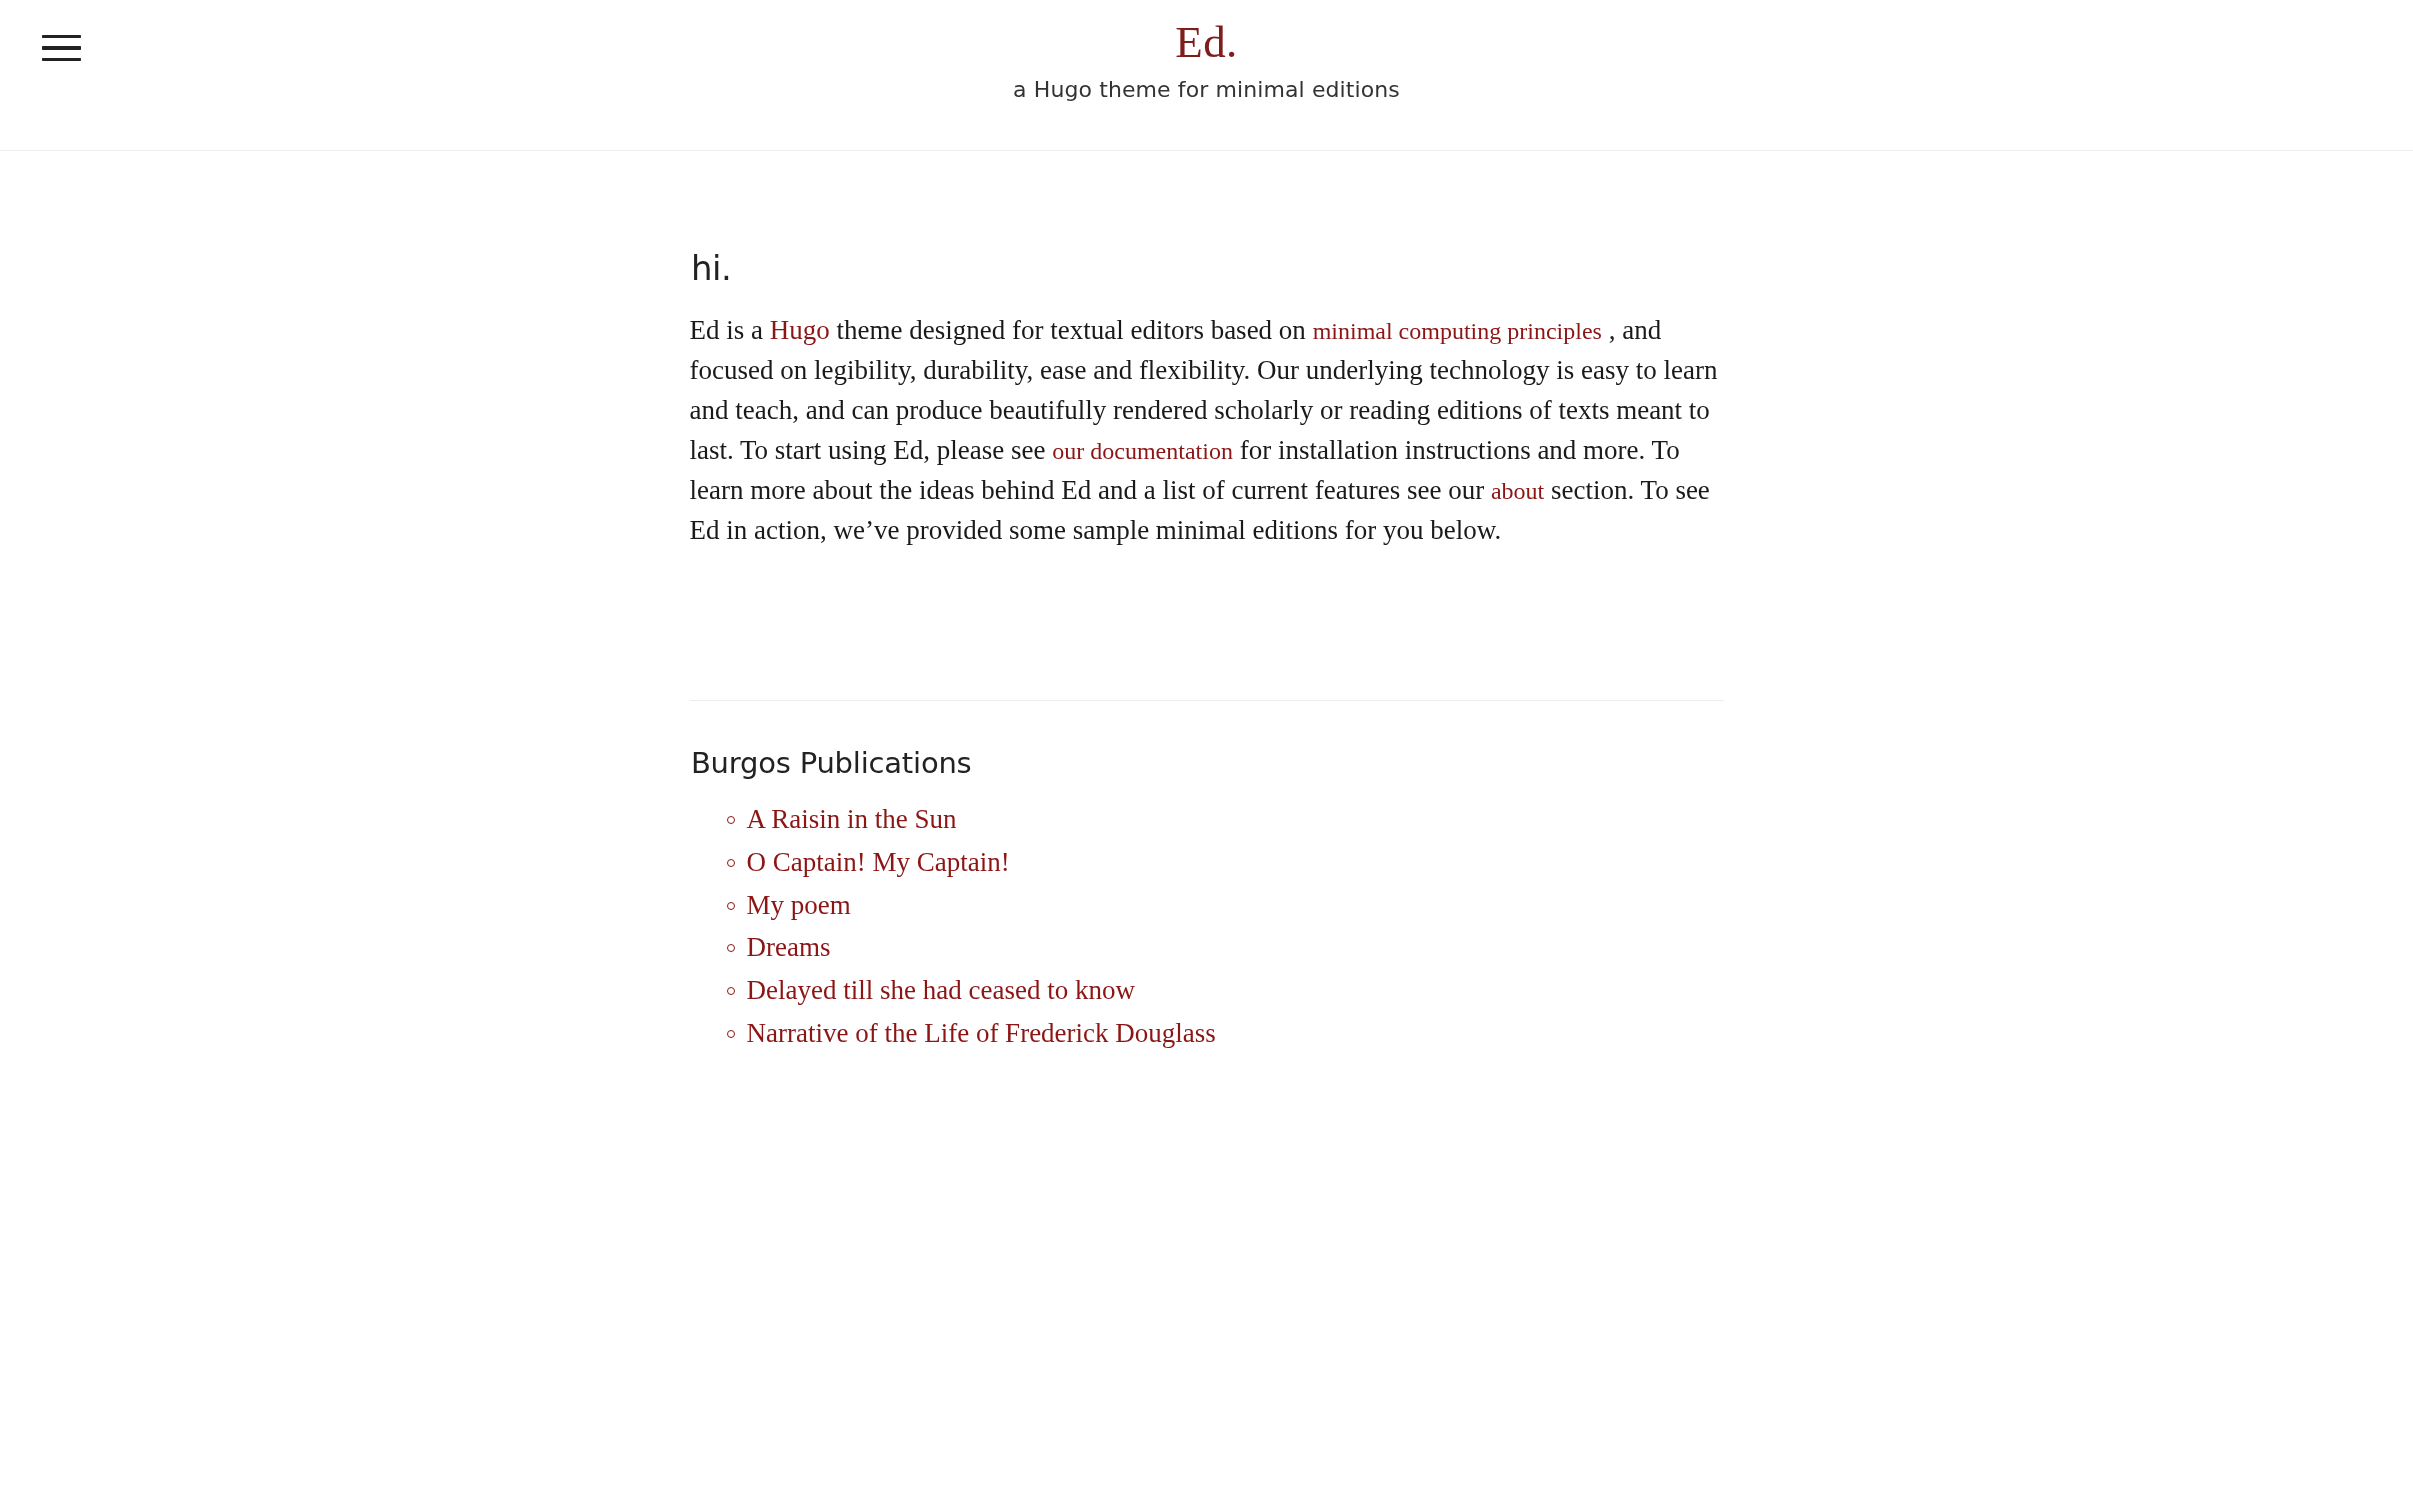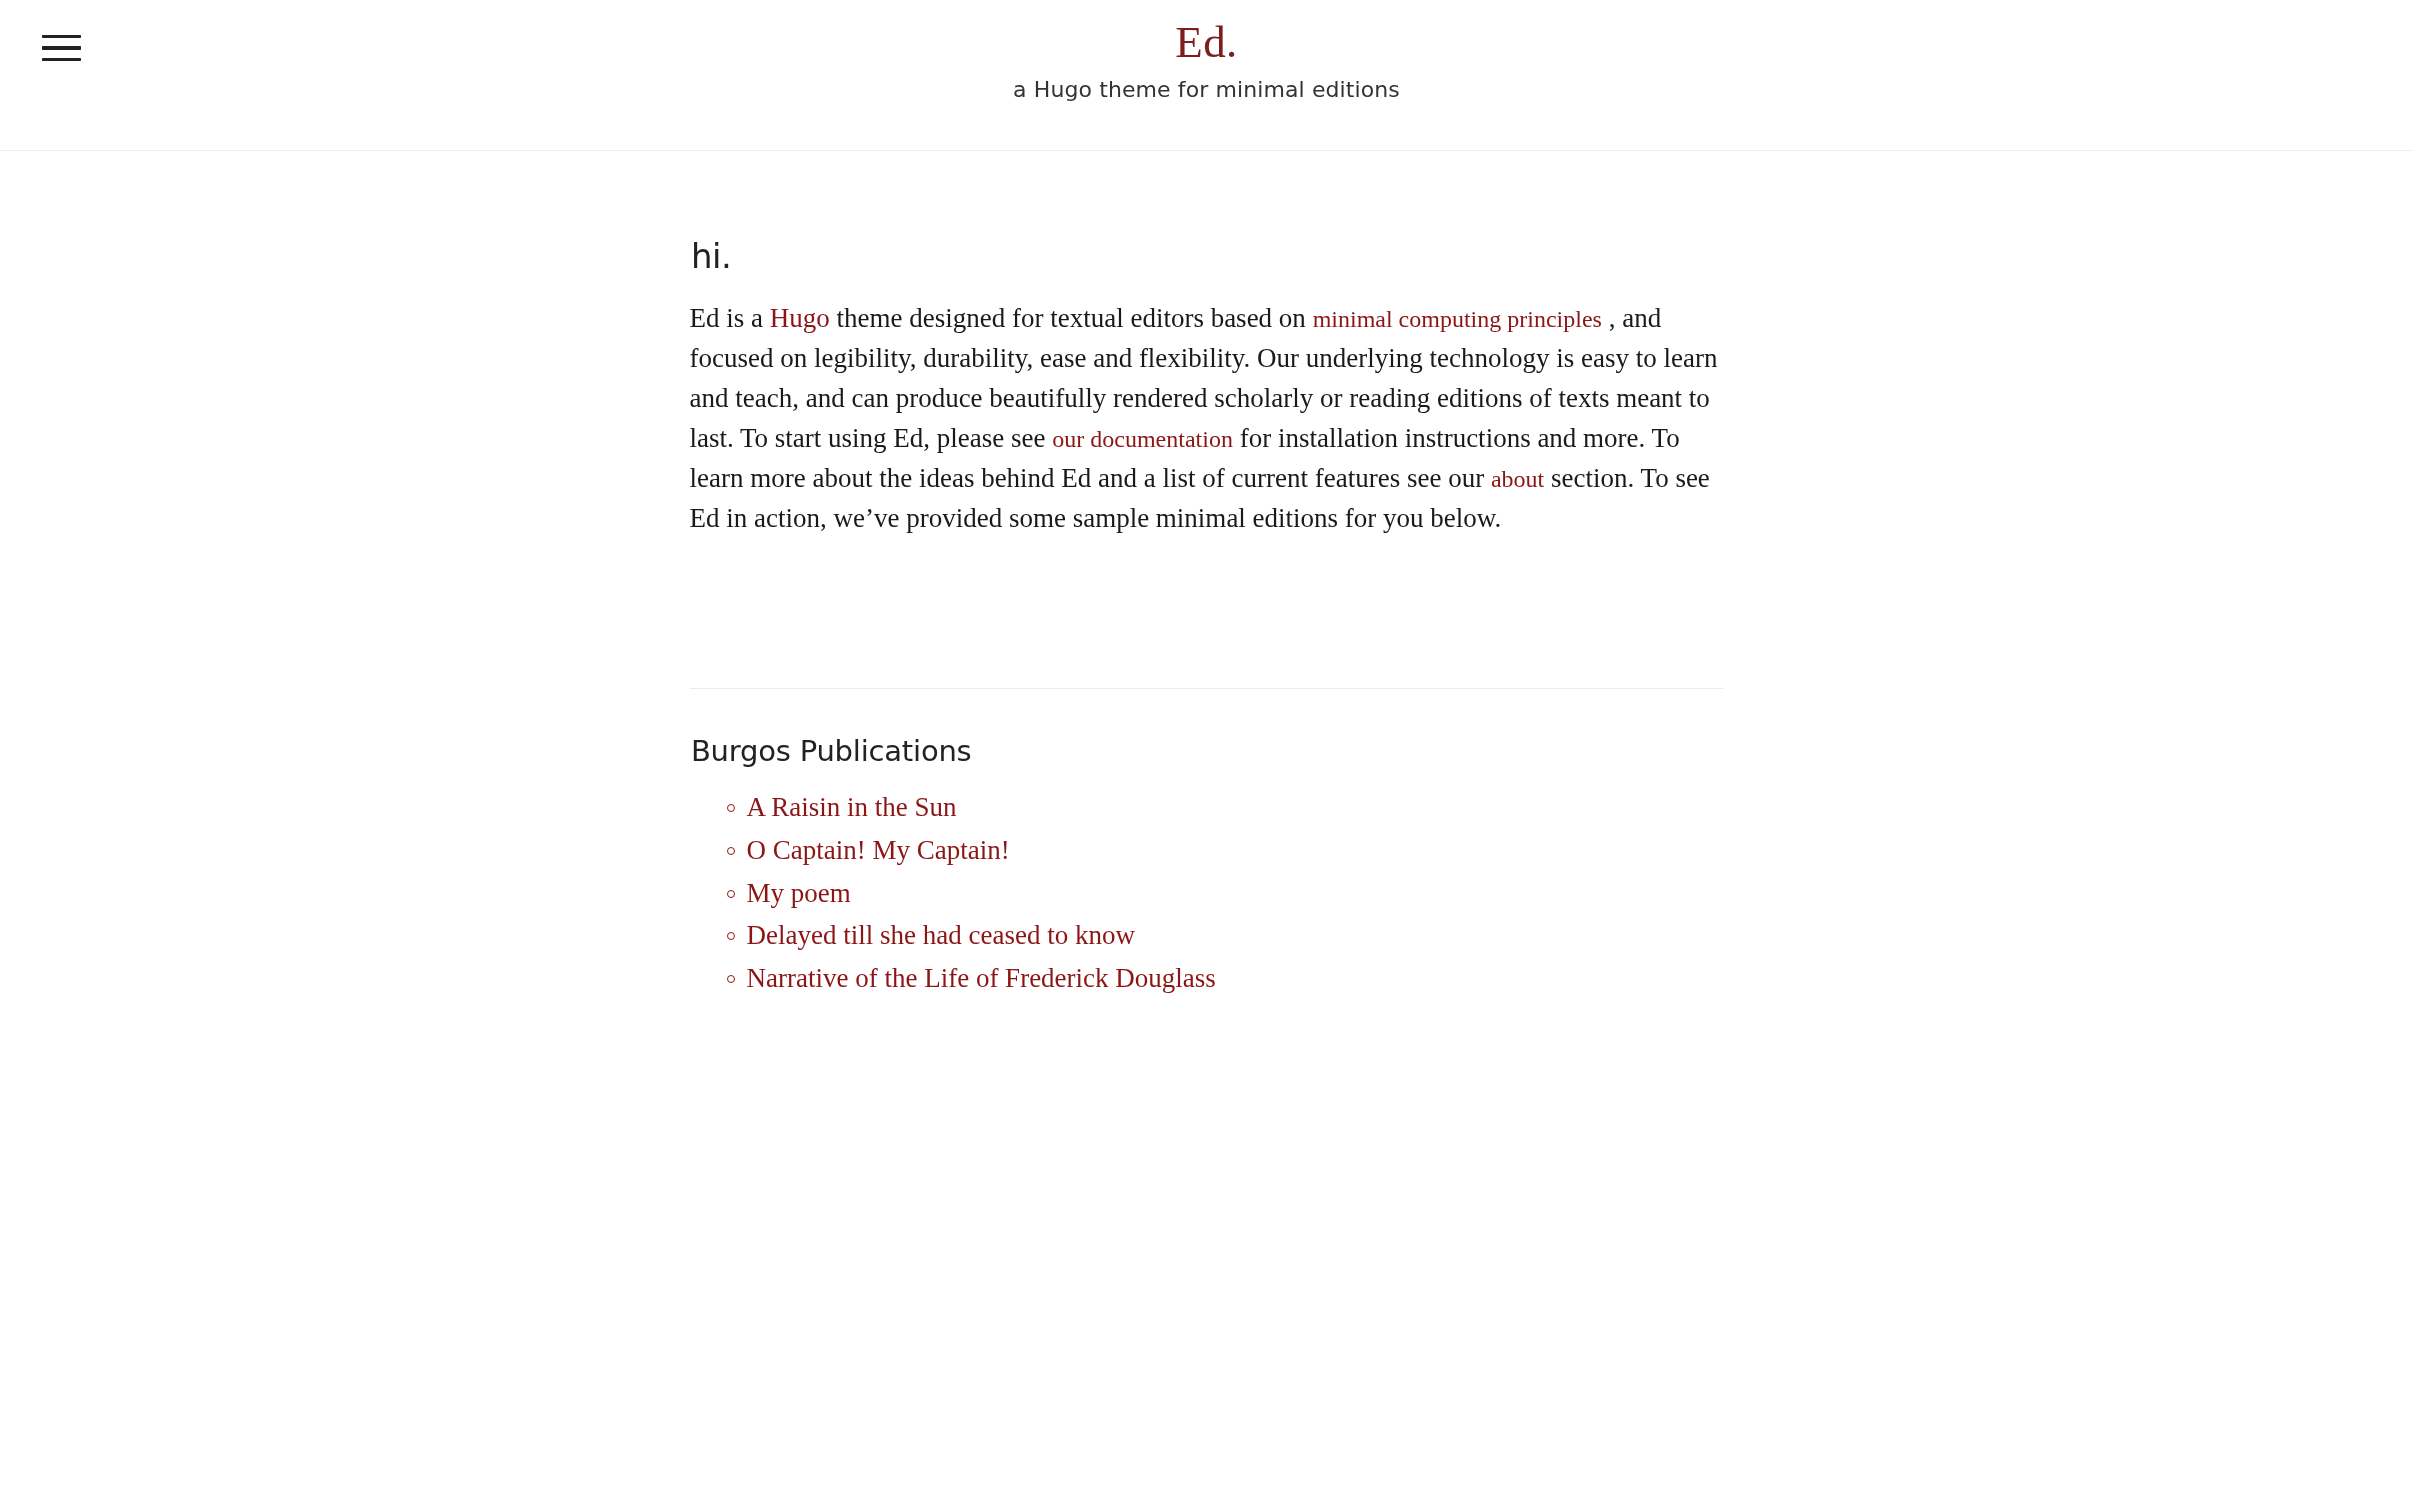--- a/index.html
+++ b/index.html
@@ -61,21 +61,21 @@
     font-family: "DejaVu Sans", sans-serif;
     font-size: 22px;
     color: #333333;
     margin: 11.5px 0 0 0;
     letter-spacing: 0.1px;
   }
 
   
   .content-wrap {
     width: 1034px;
-    margin: 0 auto;
+    margin: 12px auto;
     padding-top: 85px;
     box-sizing: border-box;
   }
 
   .page-heading {
     font-family: "DejaVu Sans", sans-serif;
     font-size: 34px;
     font-weight: normal;
     color: #222222;
     margin: 0 0 23px 1.4px;
@@ -164,18 +164,19 @@
   <p class="intro-paragraph"><span>Ed is a </span><a href="#" class="pub-link">Hugo</a><span> theme designed for textual editors based on </span><a href="#" class="pub-link link-sans">minimal computing principles</a><span> , and focused on legibility, durability, ease and flexibility. Our underlying technology is easy to learn and teach, and can produce beautifully rendered scholarly or reading editions of texts meant to last. To start using Ed, please see </span><a href="#" class="pub-link link-sans">our documentation</a><span> for installation instructions and more. To learn more about the ideas behind Ed and a list of current features see our </span><a href="#" class="pub-link link-sans">about</a><span> section. To see Ed in action, we’ve provided some sample minimal editions for you below.</span></p>
 
   <hr class="divider">
 
   <h3 class="section-heading">Burgos Publications</h3>
 
   <ul class="pub-list">
     <li><a href="#" class="pub-link">A Raisin in the Sun</a></li>
     <li><a href="#" class="pub-link">O Captain! My Captain!</a></li>
     <li><a href="#" class="pub-link">My poem</a></li>
+    <li><a href="#" class="pub-link">Dreams</a></li>
     <li><a href="#" class="pub-link">Delayed till she had ceased to know</a></li>
     <li><a href="#" class="pub-link">Narrative of the Life of Frederick Douglass</a></li>
   </ul>
 
 </div>
 
 
 </body></html>

